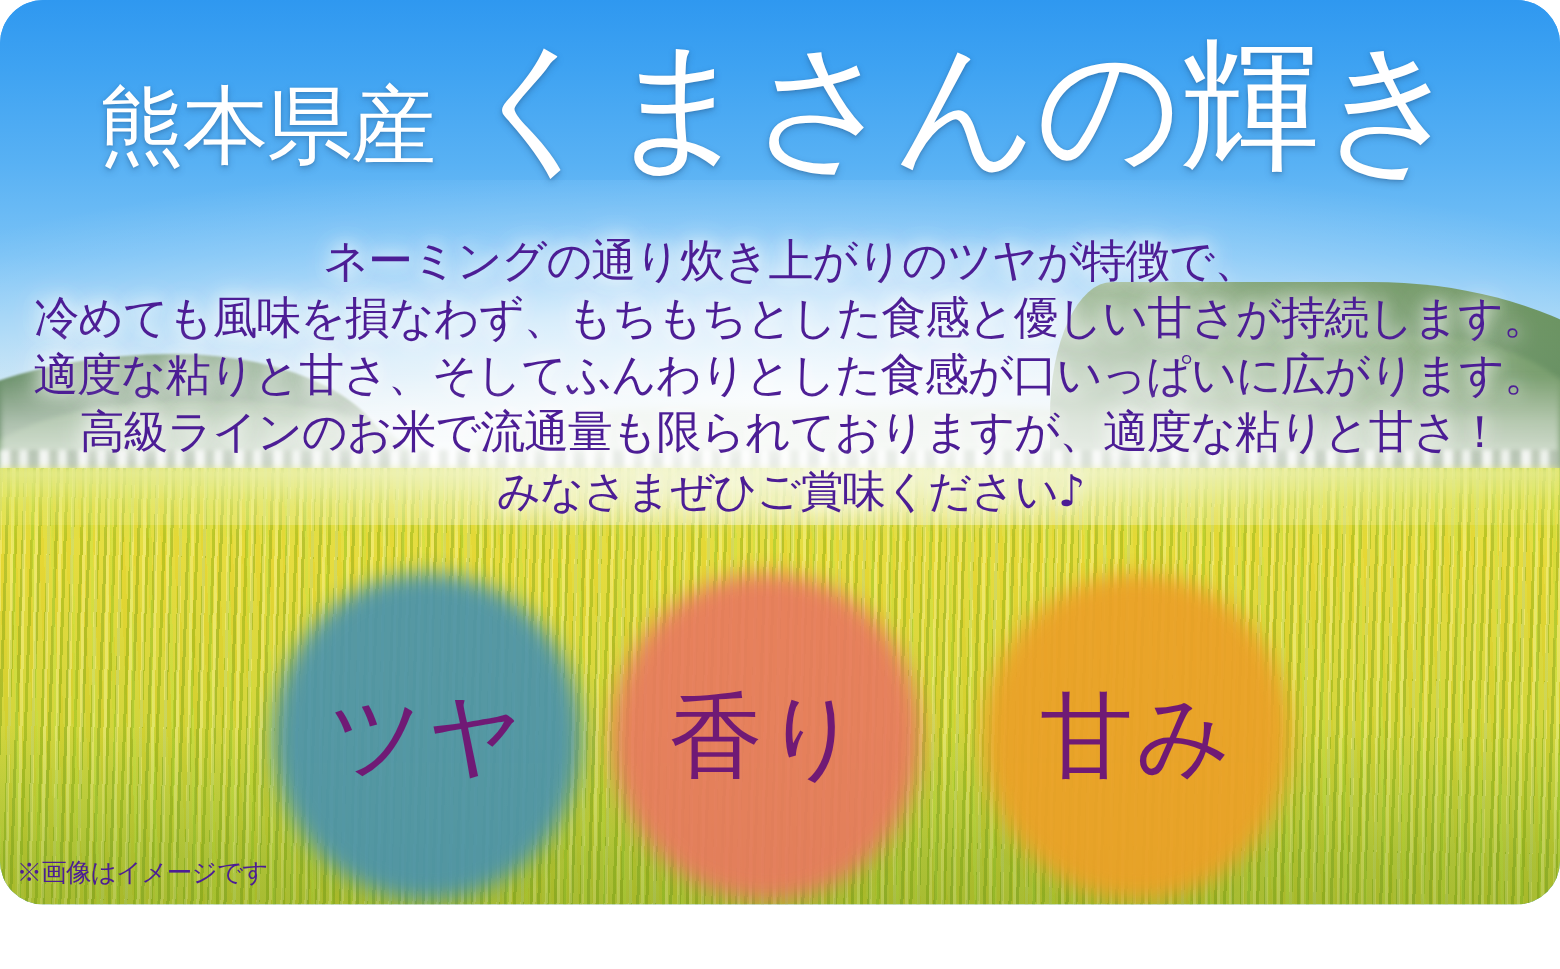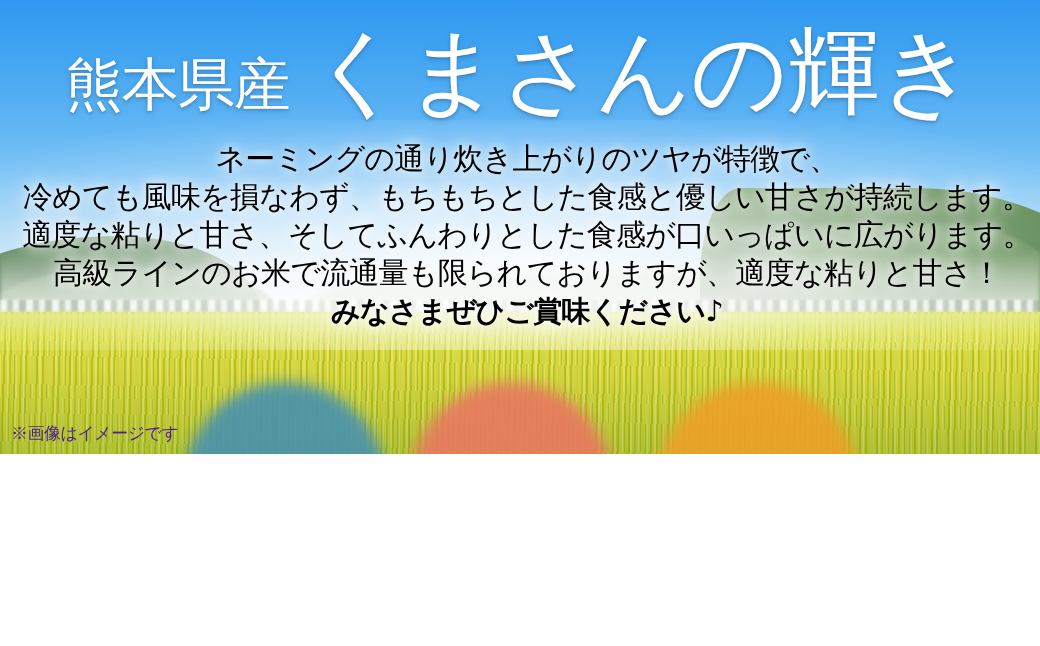--- a/index.html
+++ b/index.html
@@ -6,23 +6,24 @@
   * { margin:0; padding:0; box-sizing:border-box; }
   html,body { background:#ffffff; }
   body {
     font-family:"DejaVu Serif", serif;
     -webkit-font-smoothing:antialiased;
   }
 
   .poster {
     position:relative;
     width:1040px;
-    height:454px;
+    height:603px;
     overflow:hidden;
     background:#3d9ff2;
+    border-radius:29px;
   }
 
   
   .sky {
     position:absolute;
     left:0; top:0; width:1040px; height:340px;
     background:linear-gradient(to bottom,
       #2f98f0 0%,
       #3fa3f2 14%,
       #58b1f4 32%,
@@ -186,57 +187,57 @@
     font-size:95px;
     line-height:1;
     letter-spacing:-2px;
     margin-left:20px;
     font-weight:400;
   }
 
   
   .copy {
     position:absolute;
-    left:0; top:140px; width:1040px;
+    left:0; top:156px; width:1040px;
     text-align:center;
-    color:#000000;
+    color:#4c1d95;
     padding-left:14px;
   }
   .copy-line {
     display:block;
     font-size:30px;
     line-height:38px;
     letter-spacing:-0.8px;
     white-space:nowrap;
     font-weight:400;
     text-shadow:
       0 0 10px rgba(255,255,255,.95),
       0 0 18px rgba(255,255,255,.85),
       0 0 26px rgba(255,255,255,.6);
   }
-  .copy-line.small { font-size:29px;font-weight:bold; }
+  .copy-line.small { font-size:29px; }
 
   
   .circle {
     position:absolute;
     width:206px; height:218px;
     border-radius:50%;
     display:flex;
     align-items:center;
     justify-content:center;
     filter:blur(7px);
   }
   .circle-label {
     position:absolute;
     width:206px; height:218px;
     display:flex;
     align-items:center;
     justify-content:center;
-    color:#000000;
-    font-size:71px;
+    color:#701a75;
+    font-size:62px;
     line-height:1;
     letter-spacing:2px;
     white-space:nowrap;
   }
   #c1 { left:182px; top:382px; background:#4b93ac; opacity:.92; }
   #c2 { left:408px; top:382px; background:#e87a5f; opacity:.92; }
   #c3 { left:655px; top:382px; background:#eba128; opacity:.94; }
   #l1 { left:182px; top:382px; }
   #l2 { left:408px; top:382px; }
   #l3 { left:655px; top:382px; }

